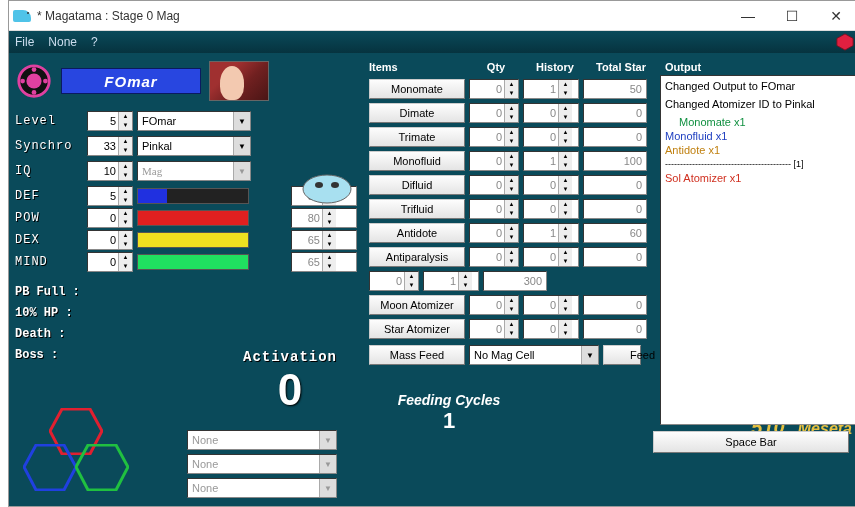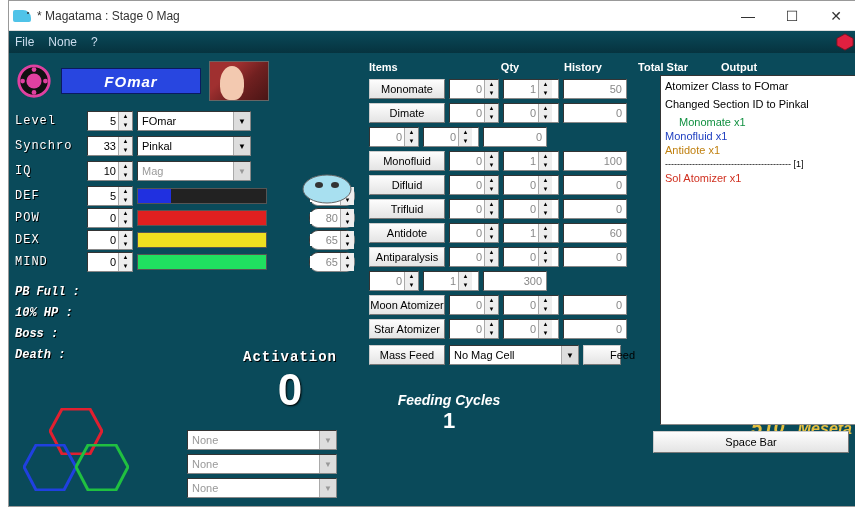--- a/index.html
+++ b/index.html
@@ -28,38 +28,38 @@
   .spin { width: 46px; height: 20px; background: #fff; border: 1px inset #888; display: flex; align-items: center; }
   .spin input { width: 30px; border: none; text-align: right; font-size: 11px; padding-right: 2px; outline: none; }
   .spin .arrows { width: 14px; display: flex; flex-direction: column; border-left: 1px solid #aaa;}
   .spin .arrows div { height: 9px; font-size: 6px; line-height: 8px; text-align: center; background: #eee; cursor: pointer; }
   .sel { height: 20px; background: #fff; border: 1px inset #888; display: flex; align-items: center; padding-left: 4px; font-size: 11px; position: relative; cursor: pointer; }
   .sel::after { content:'▼'; position: absolute; right: 0; top: 0; width: 16px; height: 18px; background: #ddd; border-left:1px solid #aaa; display:flex; align-items:center; justify-content:center; font-size:8px;}
   .sel.w110 { width: 114px; }
   .sel.w150 { width: 150px; }
   .bar-bg { height: 16px; background: #222; border: 1px solid #555; flex: 1; max-width: 130px; position: relative; }
   .bar-fill { height: 100%; }
-  .spin.w2 { width: 46px; border-radius: 9px; }
-  .event-row { display: flex; align-items: center; height: 18px; font-style: italic; }
+  .spin.w2 { width: 66px; }
+  .event-row { display: flex; align-items: center; height: 18px; }
   .event-label { color: #fff; font-family: 'Courier New', monospace; font-size: 12px; font-weight: bold; width: 80px; text-shadow: 1px 1px #000;}
   .activation-box { position: absolute; right: 8px; top: 296px; text-align: center; width: 130px;}
   .activation-label { color: #fff; font-family: 'Courier New', monospace; font-weight: bold; font-size: 14px; letter-spacing: 1px; text-shadow: 1px 1px #000; }
   .activation-val { color: #fff; font-size: 44px; font-weight: bold; font-family: Arial; text-shadow: 1px 1px 2px #000;}
   .hex-cluster { position: absolute; left: 10px; bottom: 8px; width: 160px; height: 90px; }
   .hex { position: absolute; width: 54px; height: 47px; }
   .hex svg { width: 54px; height: 47px; }
   .mag-image { position:absolute; left:290px; top:110px; width:56px; height:44px;}
-  .table-head { display: flex; gap: 20px; color: #fff; font-weight: bold; font-size: 11px; padding: 2px 0; }
+  .table-head { display: flex; gap: 6px; color: #fff; font-weight: bold; font-size: 11px; padding: 2px 0; }
   .col-item { width: 96px; }
   .col-qty { width: 50px; text-align:center;}
   .col-hist { width: 56px; text-align:center;}
   .col-cost { width: 64px; text-align:center;}
   .col-output { flex: 1; padding-left: 6px;}
   .item-row { display: flex; gap: 4px; align-items: center; height: 24px; }
-  .item-btn { width: 76px; height: 20px; background: linear-gradient(#fdfdfd,#e4e4e4); border: 1px outset #ccc; font-size: 11px; cursor: pointer; }
+  .item-btn { width: 96px; height: 20px; background: linear-gradient(#fdfdfd,#e4e4e4); border: 1px outset #ccc; font-size: 11px; cursor: pointer; }
   .readonly-spin { width: 50px; height: 20px; background: #fff; border: 1px inset #888; display:flex;align-items:center;}
   .readonly-spin input { width:34px; border:none; text-align:right; font-size:11px; color:#888; background:transparent; padding-right:2px;}
   .readonly-spin .arrows { width:14px; display:flex;flex-direction:column;border-left:1px solid #aaa;}
   .readonly-spin .arrows div{height:9px;font-size:6px;line-height:8px;text-align:center;background:#eee;}
   .cost-box { width: 64px; height: 20px; background: #fff; border: 1px inset #888; display:flex;align-items:center;justify-content:flex-end;padding-right:4px;font-size:11px;color:#888;}
   .output-box { position: absolute; right: 6px; top: 22px; width: 196px; height: 350px; background: #fff; border: 1px inset #888; padding: 3px 4px; font-size: 11px; overflow: hidden;}
   .output-box div { line-height: 14px; white-space: nowrap;}
   .mass-row { display: flex; gap: 4px; align-items: center; height: 24px;}
   .feed-btn { width: 38px; height:20px; background:linear-gradient(#fdfdfd,#e4e4e4); border:1px outset #ccc; font-size:11px; cursor:pointer;padding-left:26px;}
   .space-btn { width: 196px; height:22px; background:linear-gradient(#fdfdfd,#e4e4e4); border:1px outset #ccc; font-size:11px; cursor:pointer; position:absolute; right:13px; top:378px;}
@@ -140,21 +140,21 @@
       </div>
       <div class="stat-row">
         <span class="stat-label">IQ</span>
         <div class="spin">
             <input value="10" style="">
             <div class="arrows">
               <div>▲</div>
               <div>▼</div>
             </div>
           </div>
-        <div class="sel w110" style="color:#999;">Mag</div>
+        <div class="sel w110" style="color:#999;font-family:Liberation Serif, serif;">Mag</div>
       </div>
 
       <div id="stat-bars">
           <div class="stat-row">
             <span class="stat-label">DEF</span>
             <div class="spin">
               <input value="5" style="">
               <div class="arrows">
                 <div>▲</div>
                 <div>▼</div>
@@ -239,24 +239,24 @@
 
       <div style="height:4px;"></div>
 
       <div class="event-row">
           <span class="event-label">PB Full :</span>
         </div>
       <div class="event-row">
           <span class="event-label">10% HP  :</span>
         </div>
       <div class="event-row">
+          <span class="event-label">Death   :</span>
+        </div>
+      <div class="event-row">
           <span class="event-label">Boss    :</span>
-        </div>
-      <div class="event-row">
-          <span class="event-label">Death   :</span>
         </div>
 
       <div class="activation-box">
         <div class="activation-label">Activation</div>
         <div class="activation-val">0</div>
       </div>
 
       <div class="mag-image">
         <svg viewBox="0 0 56 44">
             <ellipse cx="28" cy="26" rx="24" ry="14" fill="#a8e0f0" stroke="#666"></ellipse>
@@ -323,20 +323,21 @@
             <div class="readonly-spin" style="width:56px;">
               <input value="0" style="">
               <div class="arrows">
                 <div>▲</div>
                 <div>▼</div>
               </div>
             </div>
             <div class="cost-box">0</div>
           </div>
           <div class="item-row">
+            <button class="item-btn">Trimate</button>
             <div class="readonly-spin">
               <input value="0" style="">
               <div class="arrows">
                 <div>▲</div>
                 <div>▼</div>
               </div>
             </div>
             <div class="readonly-spin" style="width:56px;">
               <input value="0" style="">
               <div class="arrows">
@@ -491,23 +492,23 @@
           </div>
         </div>
 
       <div class="mass-row">
         <button class="item-btn">Mass Feed</button>
         <div class="sel" style="width:130px;">No Mag Cell</div>
         <button class="feed-btn">Feed</button>
       </div>
 
       <div class="output-box">
-        <div>Atomizer Class to FOmar</div>
+        <div>Changed Output to FOmar</div>
         <div style="height:4px;"></div>
-        <div>Changed Section ID to Pinkal</div>
+        <div>Changed Atomizer ID to Pinkal</div>
         <div style="height:4px;"></div>
         <div style="color:#109040;padding-left:14px;">Monomate x1</div>
         <div style="color:#2040c0;">Monofluid x1</div>
         <div style="color:#c08010;">Antidote x1</div>
         <div style="font-size:9px;">------------------------------------------ [1]</div>
         <div style="color:#d03020;">Sol Atomizer x1</div>
       </div>
 
       <button class="space-btn">Space Bar</button>
 

